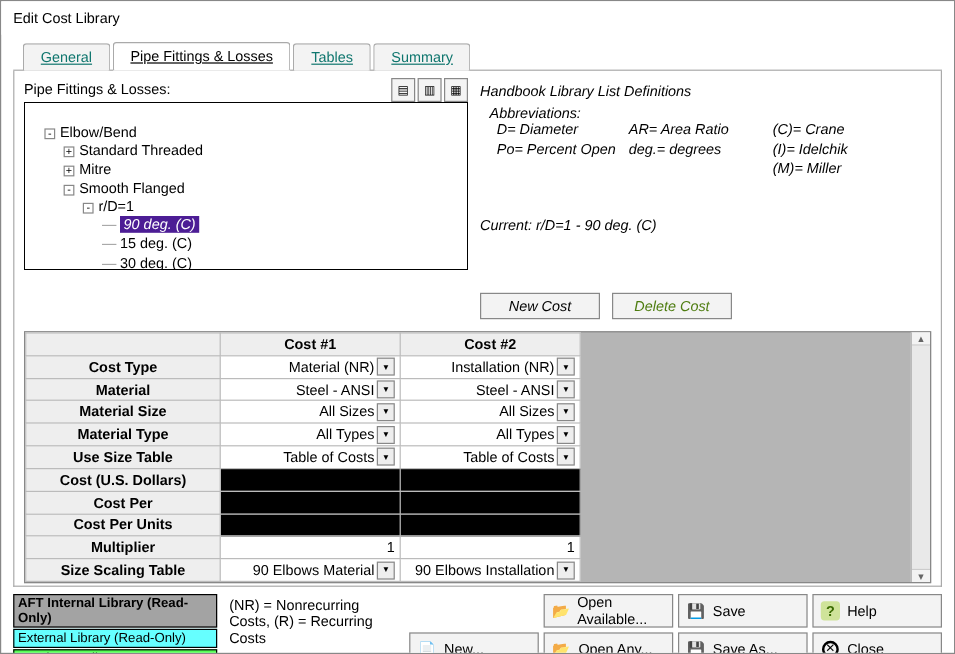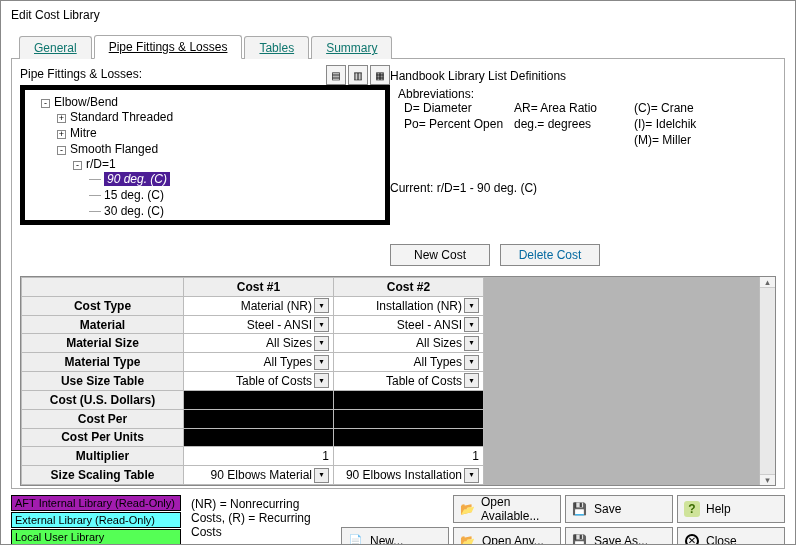--- a/index.html
+++ b/index.html
@@ -54,20 +54,21 @@
     z-index: 2;
   }
   .tabpage {
     border: 1px solid #aaa;
     border-top: none;
     padding: 8px;
     height: 430px;
   }
   .upper {
     display: flex;
+    gap: 10px;
   }
   .left-pane {
     width: 370px;
   }
   .section-label { margin-bottom: 2px; }
   .toolbar-row {
     display:flex;
     justify-content:flex-end;
     gap:2px;
     margin-bottom:2px;
@@ -76,42 +77,43 @@
     height:0;
   }
   .mini-btn {
     width:20px; height:20px;
     border:1px solid #888;
     background:#f4f4f4;
     display:flex; align-items:center; justify-content:center;
     font-size:10px;
   }
   .tree-box {
-    border:5px solid #000000;
+    border:1px solid #000000;
     height:140px;
     overflow-y:scroll;
     background:#fff;
-    padding:4px 0;
+    padding:16px 0;
     position:relative;
   }
   .tree ul { list-style:none; margin:0; padding-left:16px; }
   .tree li { padding:1px 0; white-space:nowrap; }
   .tree .toggle {
     display:inline-block; width:9px; height:9px;
     border:1px solid #888; text-align:center; line-height:7px;
     font-size:9px; margin-right:4px; background:#fff;
   }
   .tree .leaf-dash { color:#999; margin-right:3px; }
   .tree-sel {
     background:#4c1d95; color:#fff; padding:0 3px;font-style:italic;
   }
 
   .right-pane {
     flex:1;
     font-size:12px;
+    font-style:italic;
   }
   .defs {
     border-bottom:0;
     padding:2px 0 4px 0;
   }
   .defs-title { margin-bottom:4px; }
   .defs-grid {
     display:grid;
     grid-template-columns: 110px 120px 110px;
     row-gap:2px;
@@ -123,21 +125,21 @@
   .btn-row { margin-top:4px; display:flex; gap:10px; }
   .btn {
     border:1px solid #888;
     background:#f3f3f3;
     padding:3px 0;
     width:100px;
     text-align:center;
     font-size:12px;
     margin-top:45px;
   }
-  .btn.disabled { color:#0369a1; }
+  .btn.disabled { color:#4d7c0f; }
 
   
   .grid-wrap {
     margin-top:10px;
     border:1px solid #888;
     height:210px;
     display:flex;
     background:#b5b5b5;
   }
   .grid-scroll-gutter {
@@ -196,21 +198,21 @@
     align-items:flex-start;
     gap:10px;
   }
   .legend { width:170px; }
   .legend-row {
     border:1px solid #000;
     padding:1px 3px;
     font-size:11px;
     margin-bottom:1px;
   }
-  .lg-yellow { background:#a21caf; }
+  .lg-yellow { background:#a3a3a3;font-weight:bold; }
   .lg-cyan   { background:#66ffff; }
   .lg-green  { background:#55ff55; }
   .footnote { flex:1; font-size:12px; padding-top:2px; }
   .footer-buttons {
     display:grid;
     grid-template-columns: repeat(4, 108px);
     grid-auto-rows: 28px;
     gap:4px;
     align-content:start;
   }

